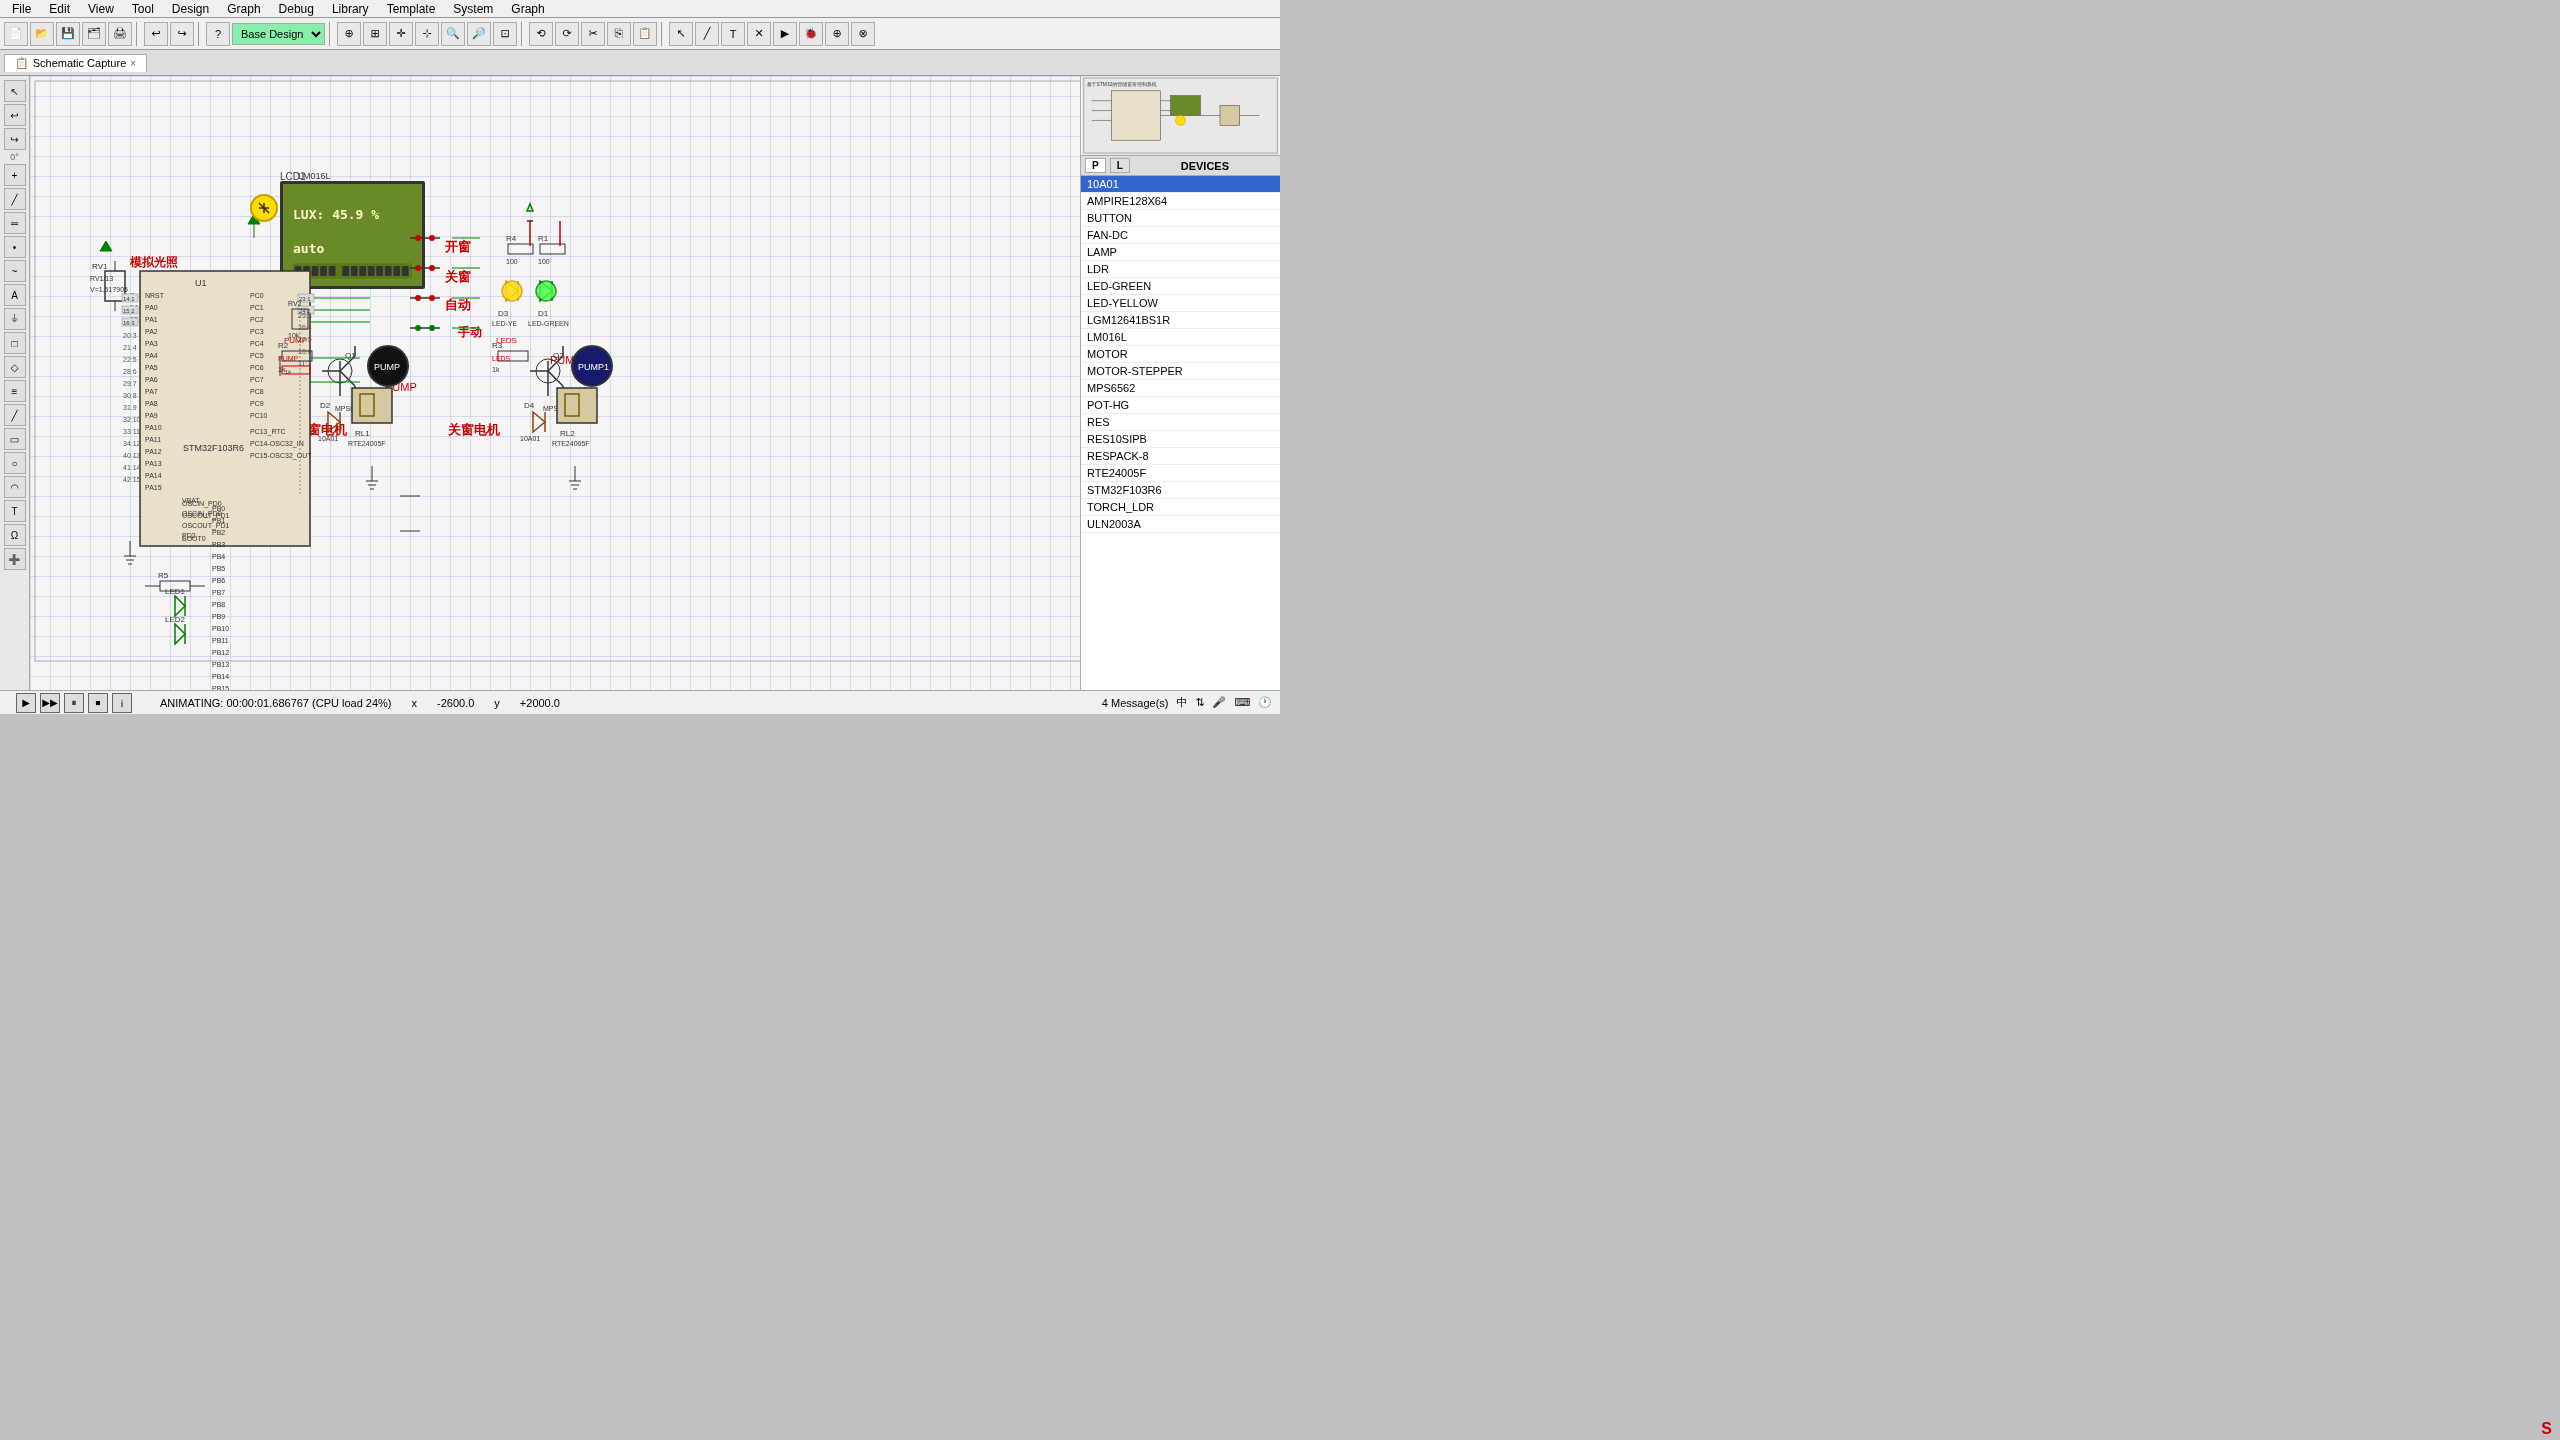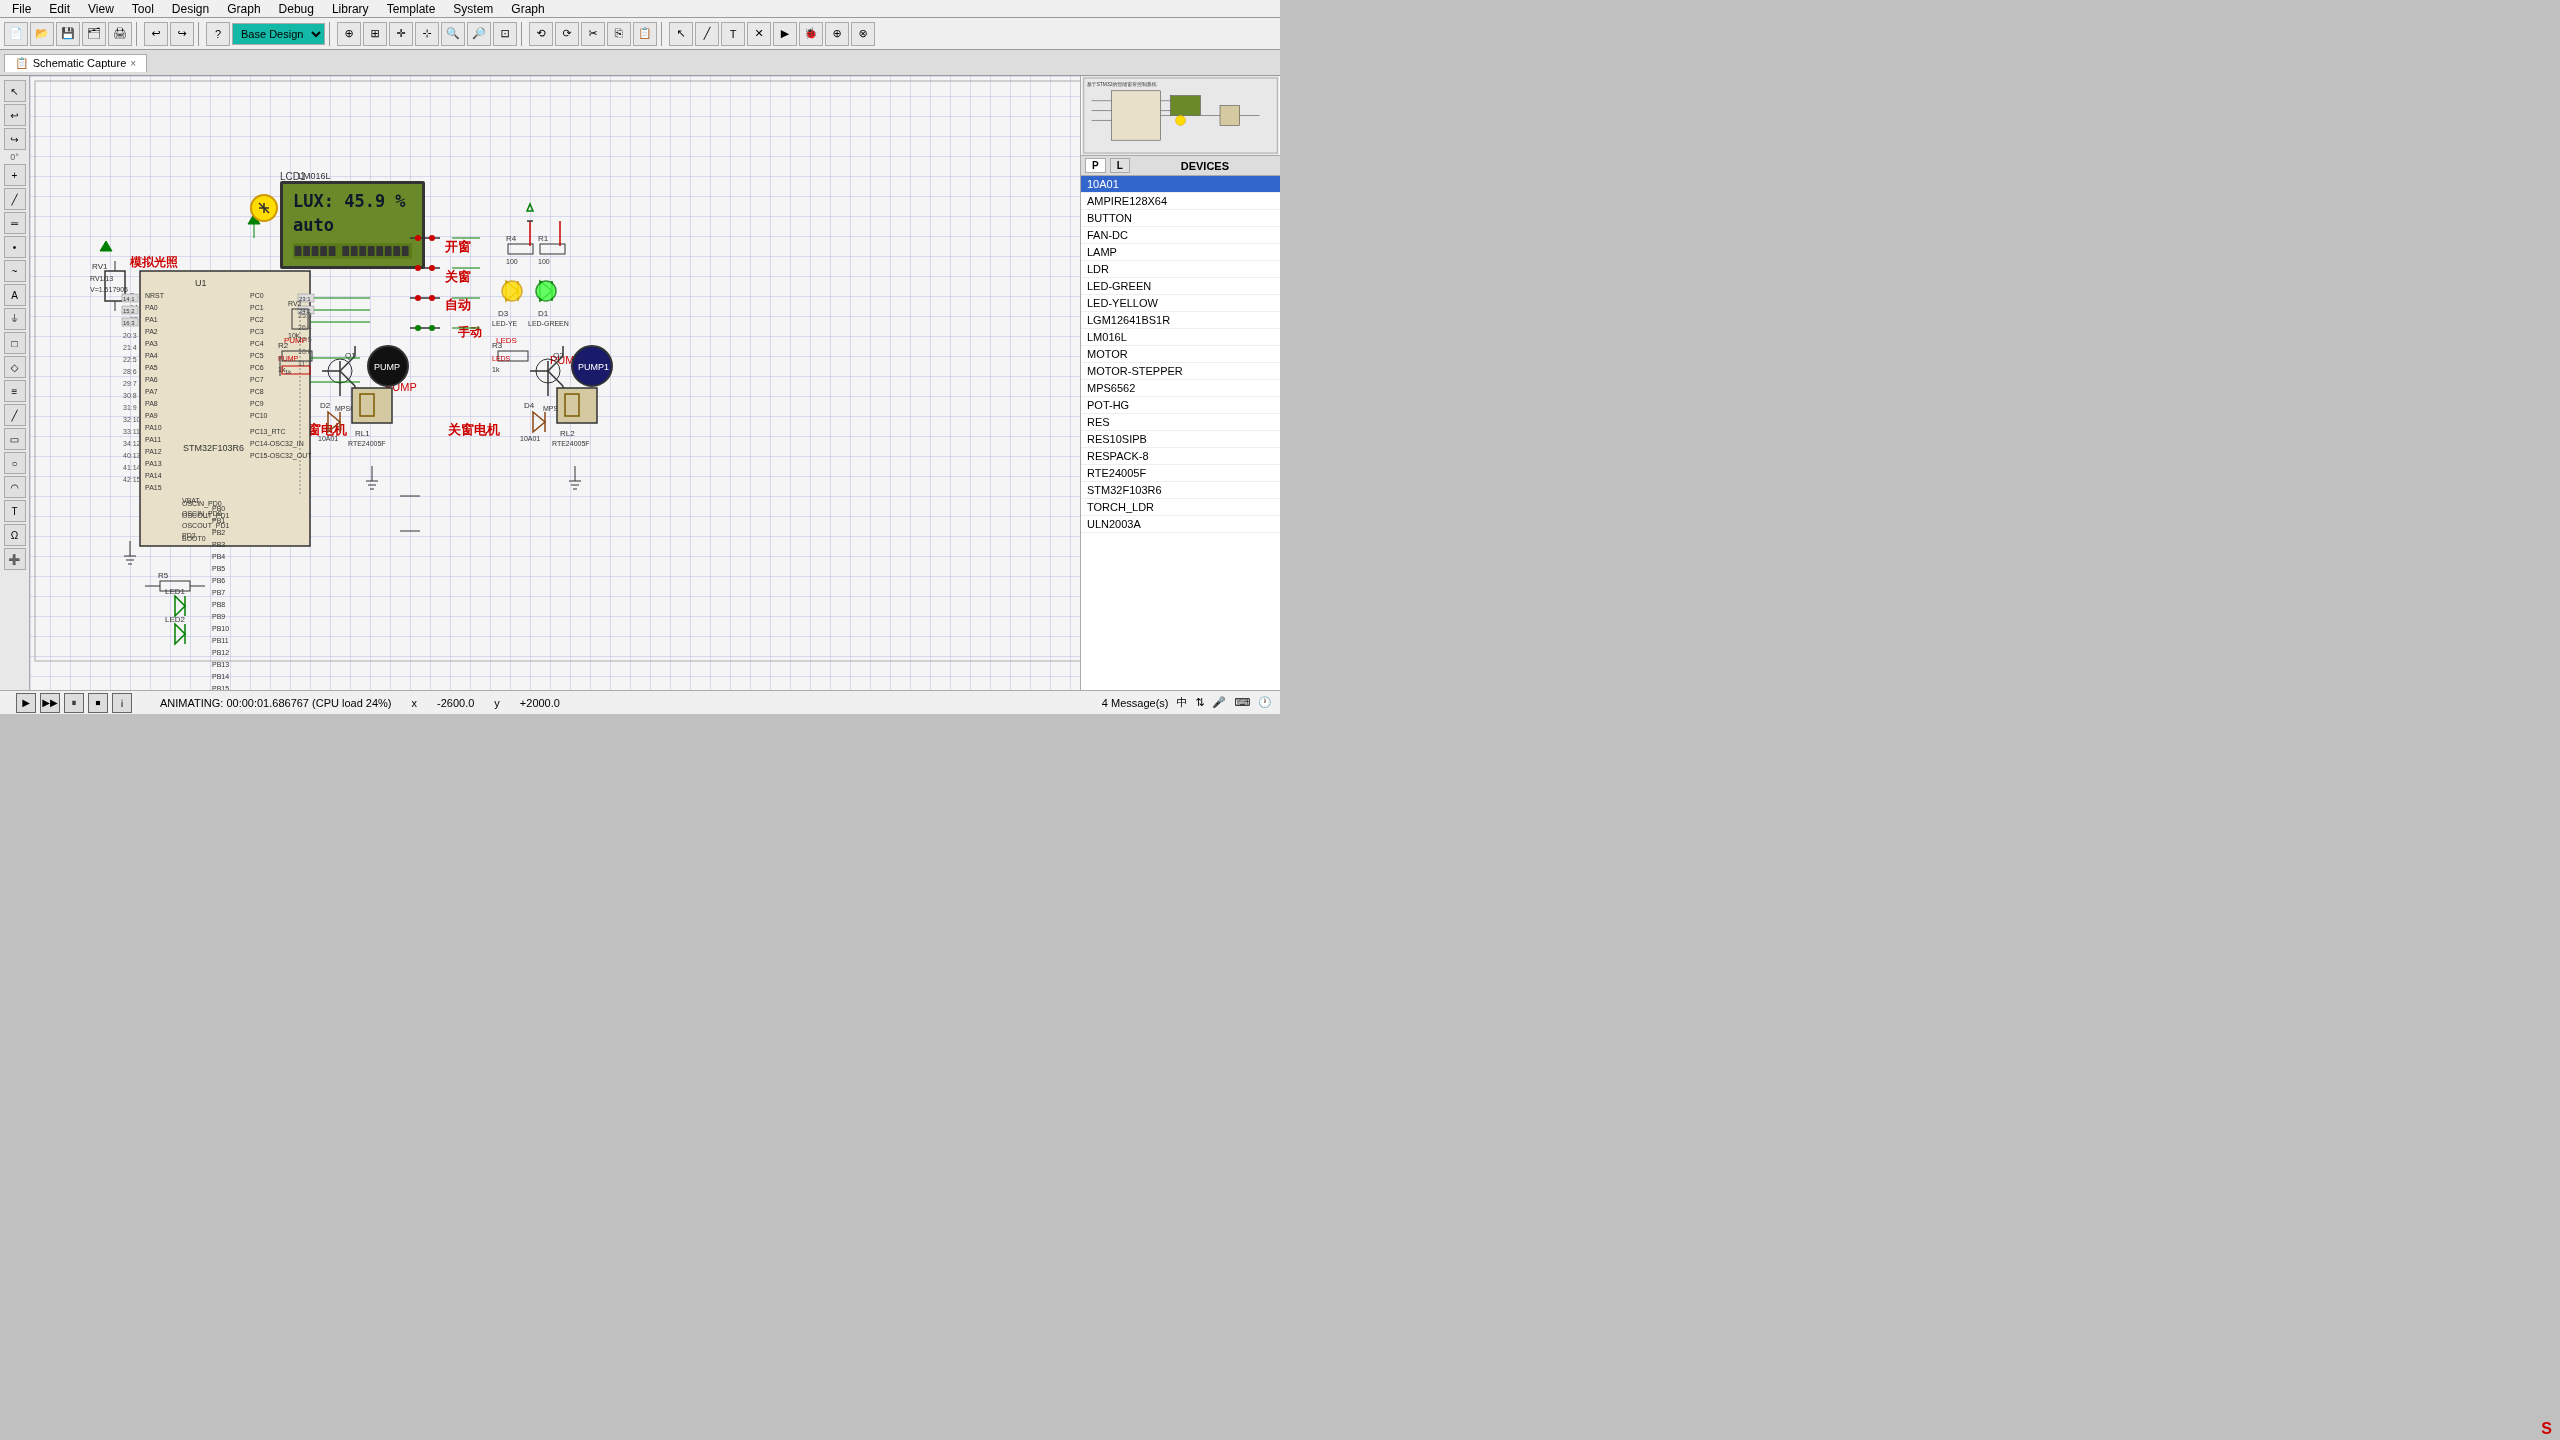--- a/index.html
+++ b/index.html
@@ -6,21 +6,21 @@
     body { width: 1280px; height: 720px; overflow: hidden; font-family: 'Segoe UI', Arial, sans-serif; font-size: 12px; background: #c0c0c0; }
 
     
     #menubar { display: flex; align-items: center; height: 18px; background: #f0f0f0; border-bottom: 1px solid #999; padding: 0 4px; gap: 2px; }
     .menu-item { padding: 2px 8px; cursor: pointer; font-size: 12px; }
 
     
     #toolbar { display: flex; align-items: center; height: 32px; background: #f0f0f0; border-bottom: 1px solid #999; padding: 2px 4px; gap: 2px; flex-wrap: wrap; }
     .tb-btn { width: 24px; height: 24px; border: 1px solid #aaa; background: #e8e8e8; cursor: pointer; display: flex; align-items: center; justify-content: center; font-size: 11px; }
     .tb-sep { width: 4px; height: 24px; border-left: 1px solid #999; margin: 0 2px; }
-    .tb-dropdown { height: 22px; font-size: 11px; border: 1px solid #aaa; background: #14b8a6; padding: 0 4px; cursor: pointer; }
+    .tb-dropdown { height: 22px; font-size: 11px; border: 1px solid #aaa; background: #86efac; padding: 0 4px; cursor: pointer; }
 
     
     #tabbar { display: flex; align-items: center; height: 26px; background: #ddd; border-bottom: 1px solid #999; padding: 0 4px; }
     .tab { display: flex; align-items: center; padding: 2px 10px; background: #e8e8e8; border: 1px solid #aaa; border-bottom: none; font-size: 11px; cursor: pointer; gap: 4px; }
     .tab.active { background: #fff; }
     .tab-close { color: #666; font-size: 10px; cursor: pointer; }
 
     
     #main { display: flex; height: calc(720px - 24px - 32px - 26px - 24px); }
 
@@ -54,21 +54,21 @@
     .anim-btn { width: 20px; height: 20px; border: 1px solid #666; background: #ddd; cursor: pointer; display: flex; align-items: center; justify-content: center; font-size: 10px; }
 
     
     #playback { display: flex; align-items: center; gap: 4px; padding: 0 8px; }
 
     
     .cursor-circle { position: absolute; width: 28px; height: 28px; background: #ffdd00; border-radius: 50%; display: flex; align-items: center; justify-content: center; border: 2px solid #cc9900; z-index: 10; }
 
     
     .lcd-display { position: absolute; background: #6a8a2a; border: 3px solid #333; padding: 6px 10px; border-radius: 2px; }
-    .lcd-text { color: #0f172a; font-family: monospace; font-size: 17px; font-weight: bold; line-height: 1.4; }
+    .lcd-text { color: #fef9c3; font-family: monospace; font-size: 13px; font-weight: bold; line-height: 1.4; margin-top: 16px; }
 
     
     .cn-label { position: absolute; font-family: Liberation Serif, serif; color: #cc0000; font-size: 13px; font-weight: bold; }
 
     
     .comp-label { position: absolute; font-size: 10px; color: #333; }
 
     
     #schem-svg { position: absolute; top: 0; left: 0; width: 100%; height: 100%; }
 

